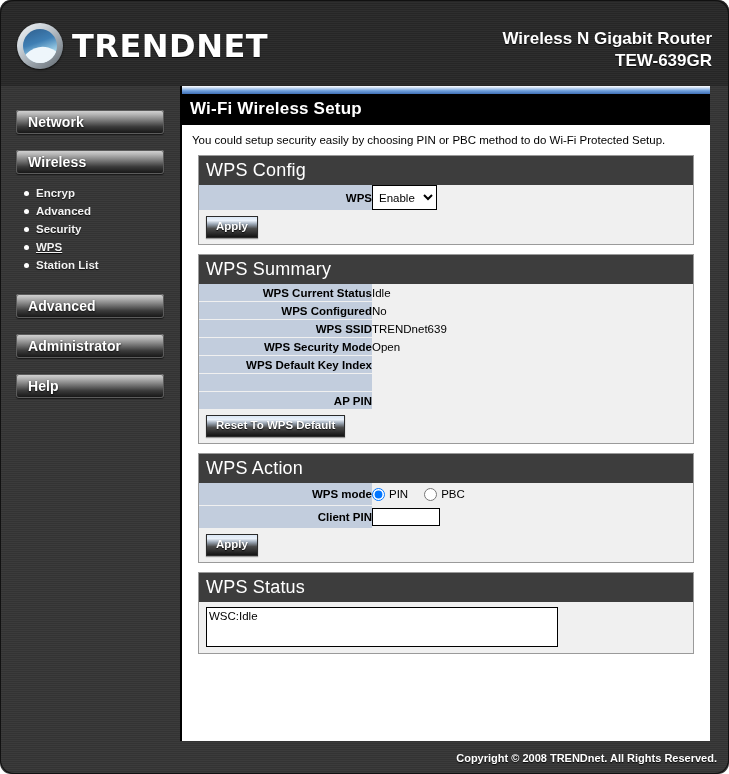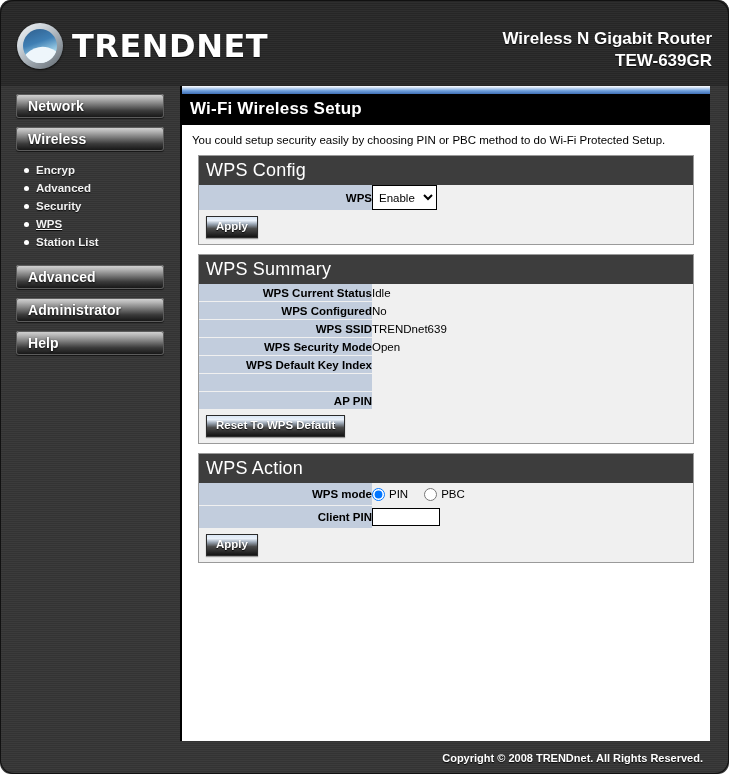--- a/index.html
+++ b/index.html
@@ -129,21 +129,21 @@
   #sidebar {
     position: absolute;
     left: 0;
     top: 0;
     width: 180px;
     padding: 8px 0 0 0;
     box-sizing: border-box;
   }
   .navbtn {
     position: relative;
-    margin: 0 auto 9px auto;
+    margin: 16px auto 9px auto;
     width: 148px;
     height: 24px;
     border-radius: 3px;
     background: linear-gradient(to bottom,
        #d8d8d8 0%, #b6b6b6 18%, #7e7e7e 42%, #3a3a3a 70%, #121212 100%);
     box-shadow: 0 1px 1px rgba(0,0,0,.6), inset 0 0 0 1px #5c5c5c;
     display: flex;
     align-items: center;
     cursor: pointer;
   }
@@ -345,21 +345,21 @@
   
   #footer {
     position: absolute;
     left: 0;
     right: 0;
     bottom: 0;
     height: 28px;
   }
   .footer-text {
     position: absolute;
-    right: 26px;
+    right: 12px;
     top: 6px;
     color: #ffffff;
     font-size: 11px;
     font-weight: bold;
     text-shadow: 0 1px 1px rgba(0,0,0,.9);
   }
 </style>
 </head>
 <body>
 
@@ -523,20 +523,26 @@
               </td>
             </tr>
           </tbody>
             </table>
           <div class="btn-row">
             <span class="winbtn">Apply</span>
           </div>
         </div>
       </div>
 
+      <div class="section">
+        <div class="sec-head">WPS Status</div>
+        <div class="sec-body">
+          <textarea class="statusbox" readonly="" style="">WSC:Idle</textarea>
+        </div>
+      </div>
 
     </div>
   </div>
 
   <div id="footer">
     <div class="footer-text">Copyright © 2008 TRENDnet. All Rights Reserved.</div>
   </div>
 
 </div>
 

